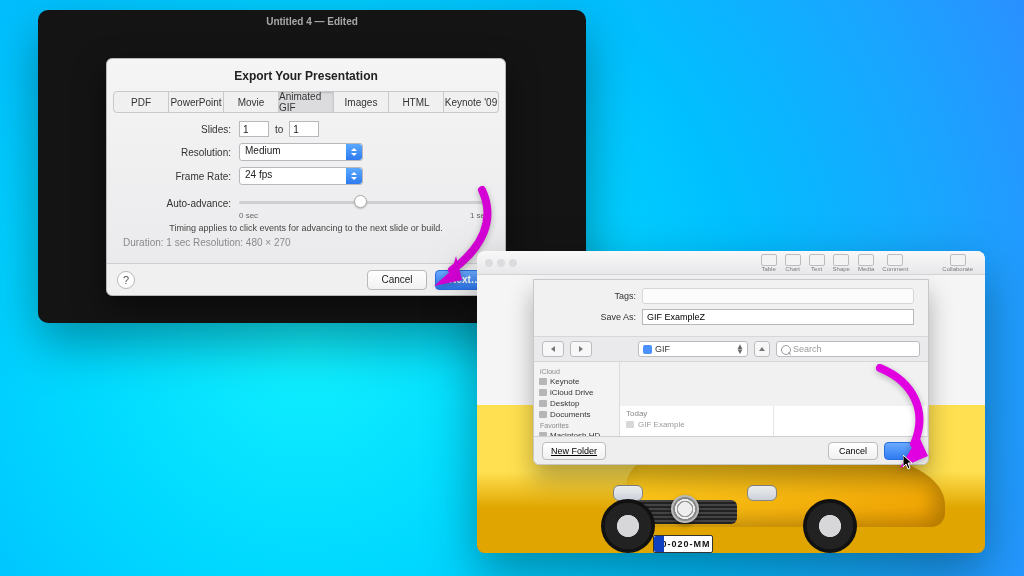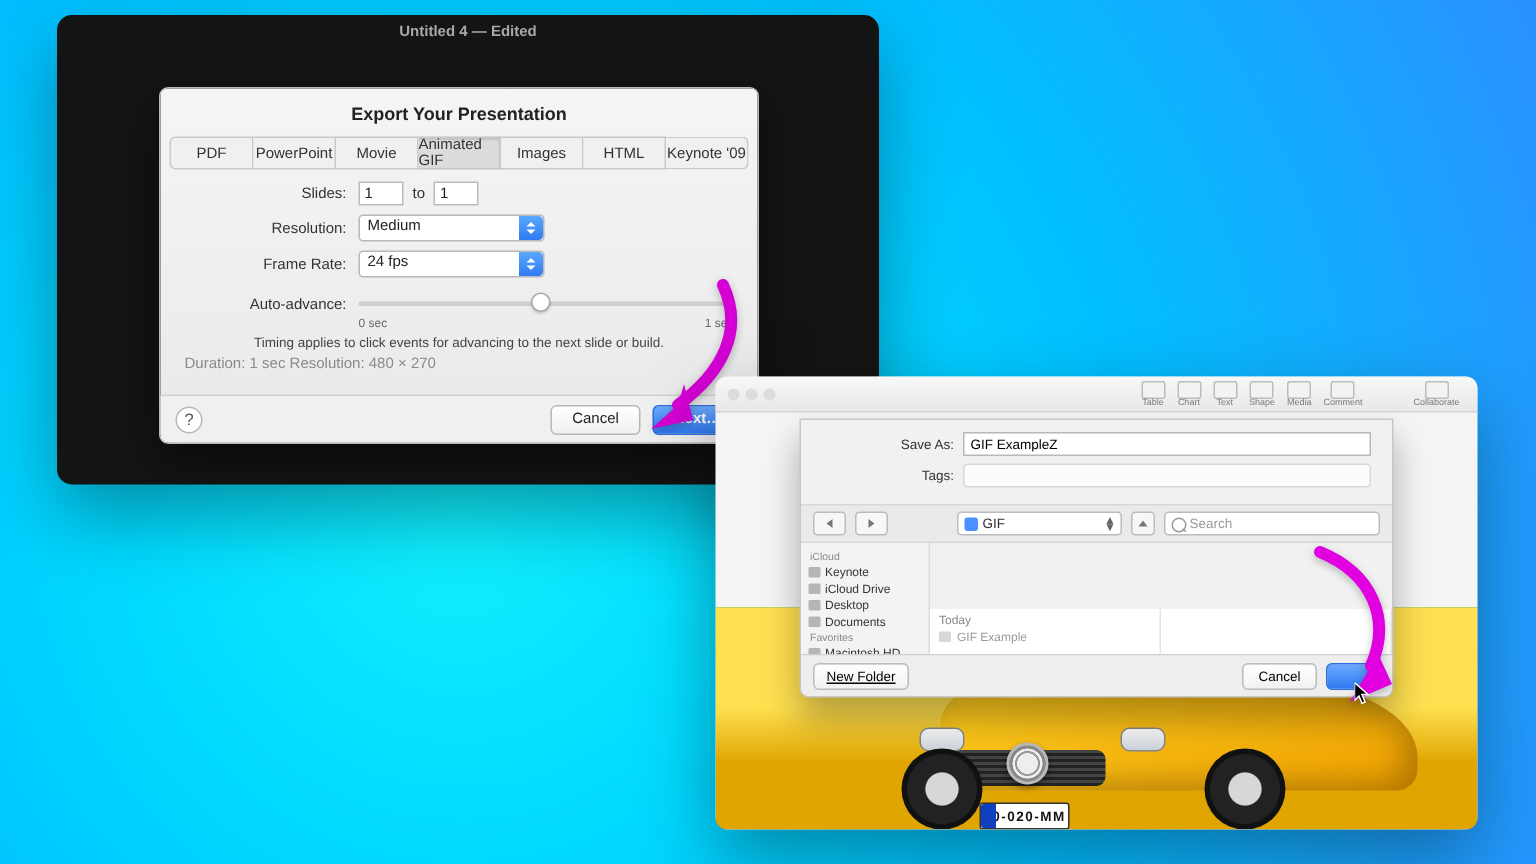--- a/index.html
+++ b/index.html
@@ -335,26 +335,26 @@
           <div class="wheel r"></div>
         <div class="plate">
             <span>00-020-MM</span>
           </div>
       </div>
     </div>
 
     <div class="save-sheet">
       <div class="save-top">
         <div class="save-row">
+          <label>Tags:</label>
+          <div class="tags-field"></div>
+        </div>
+        <div class="save-row">
           <label>Save As:</label>
           <input class="save-input" value="GIF ExampleZ" style="">
-        </div>
-        <div class="save-row">
-          <label>Tags:</label>
-          <div class="tags-field"></div>
         </div>
       </div>
 
       <div class="loc-bar">
         <div class="nav-btn back">
             <div class="chev"></div>
           </div>
         <div class="nav-btn fwd">
             <div class="chev"></div>
           </div>

